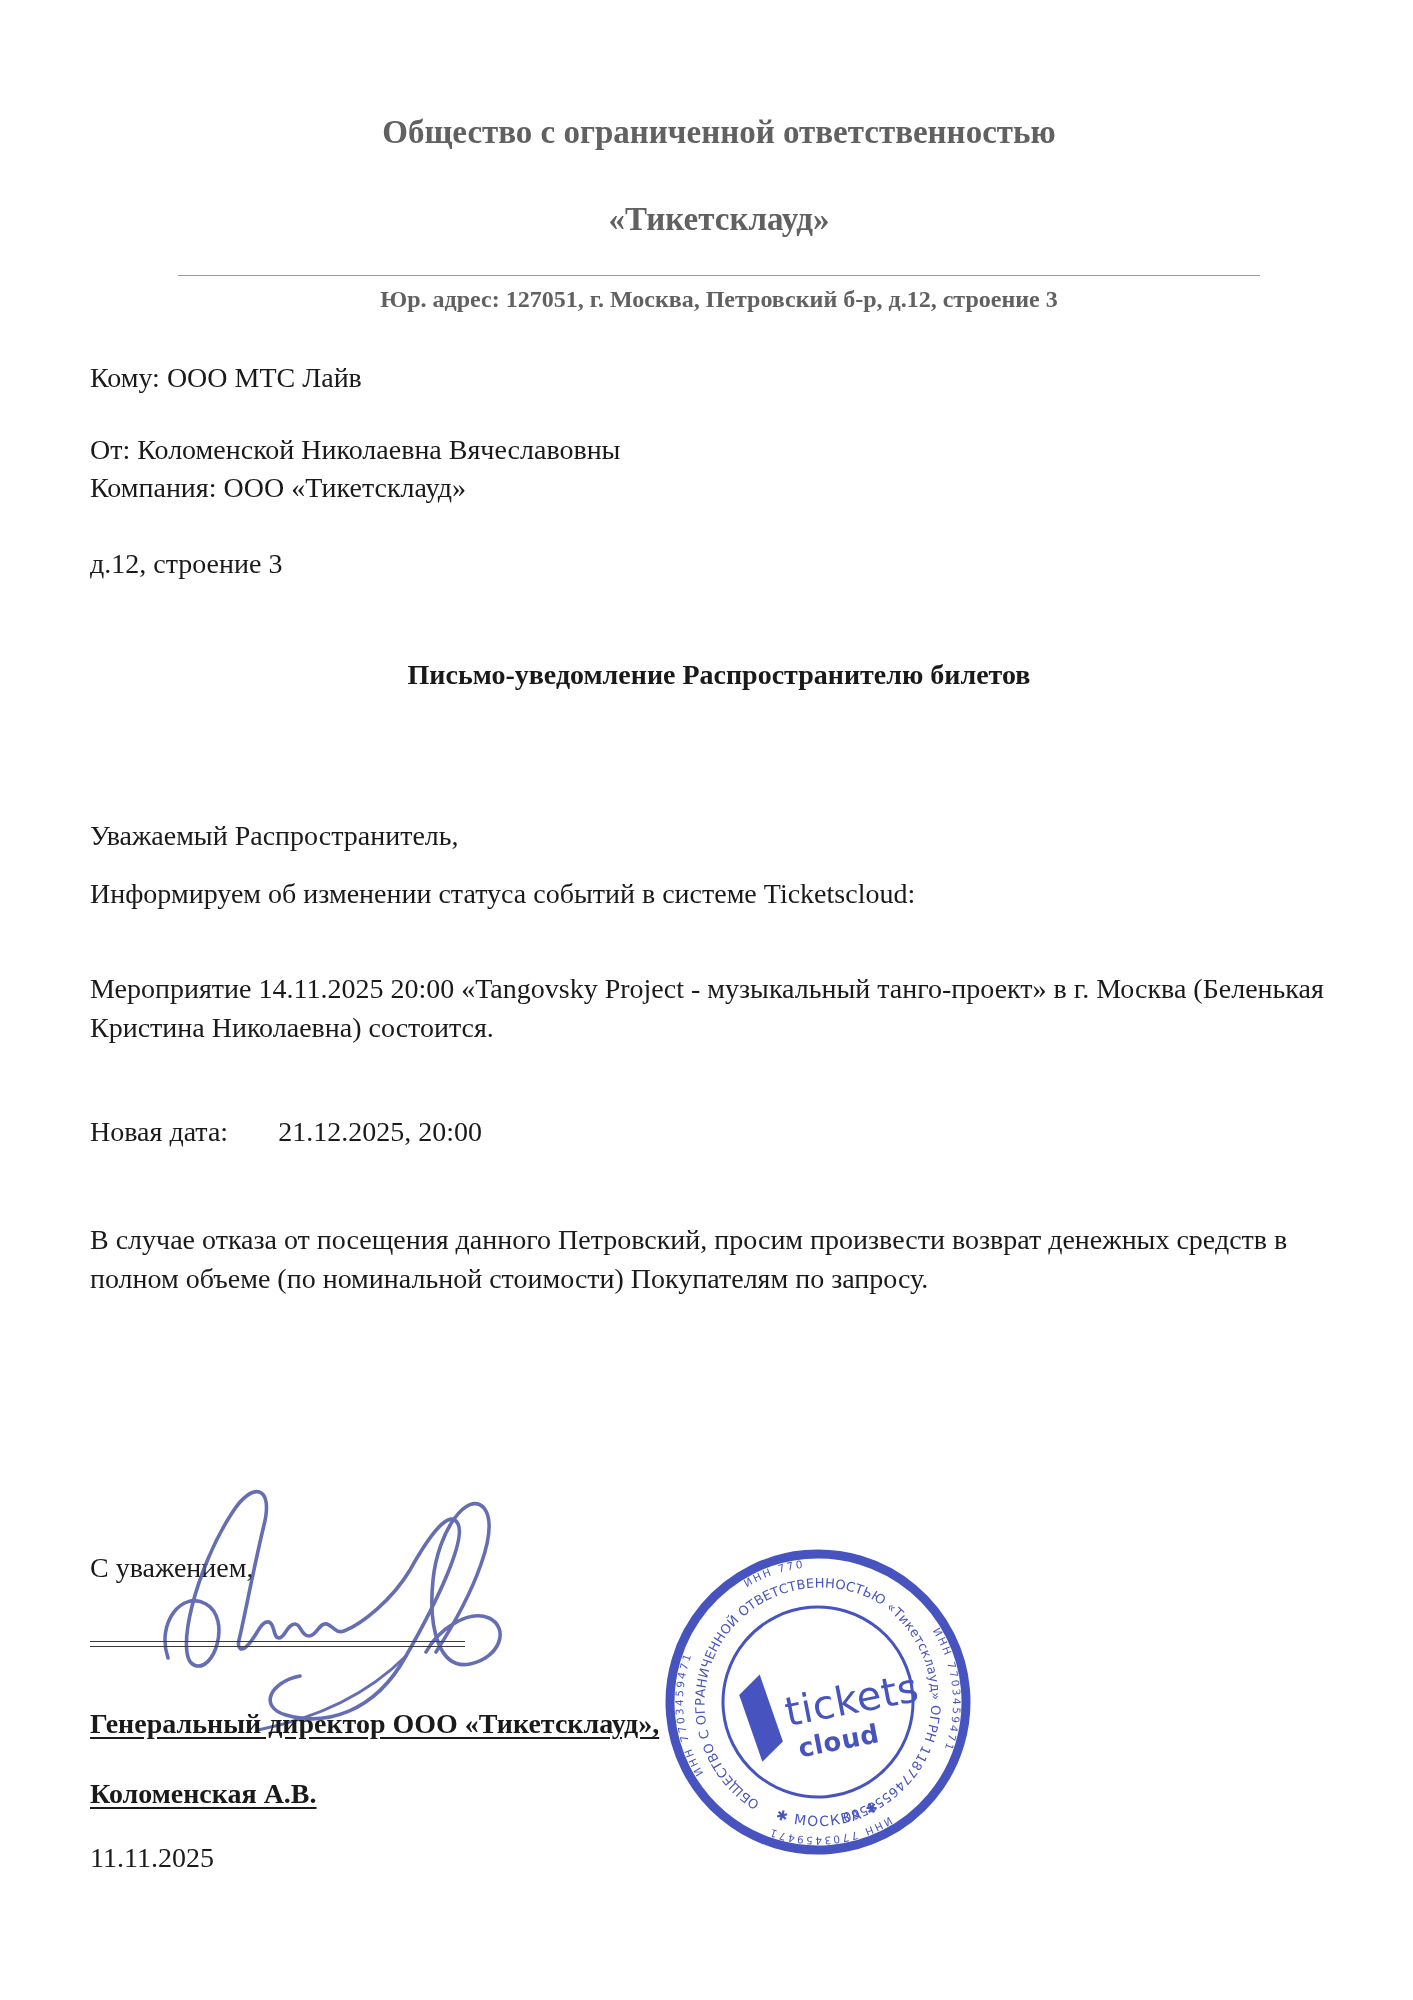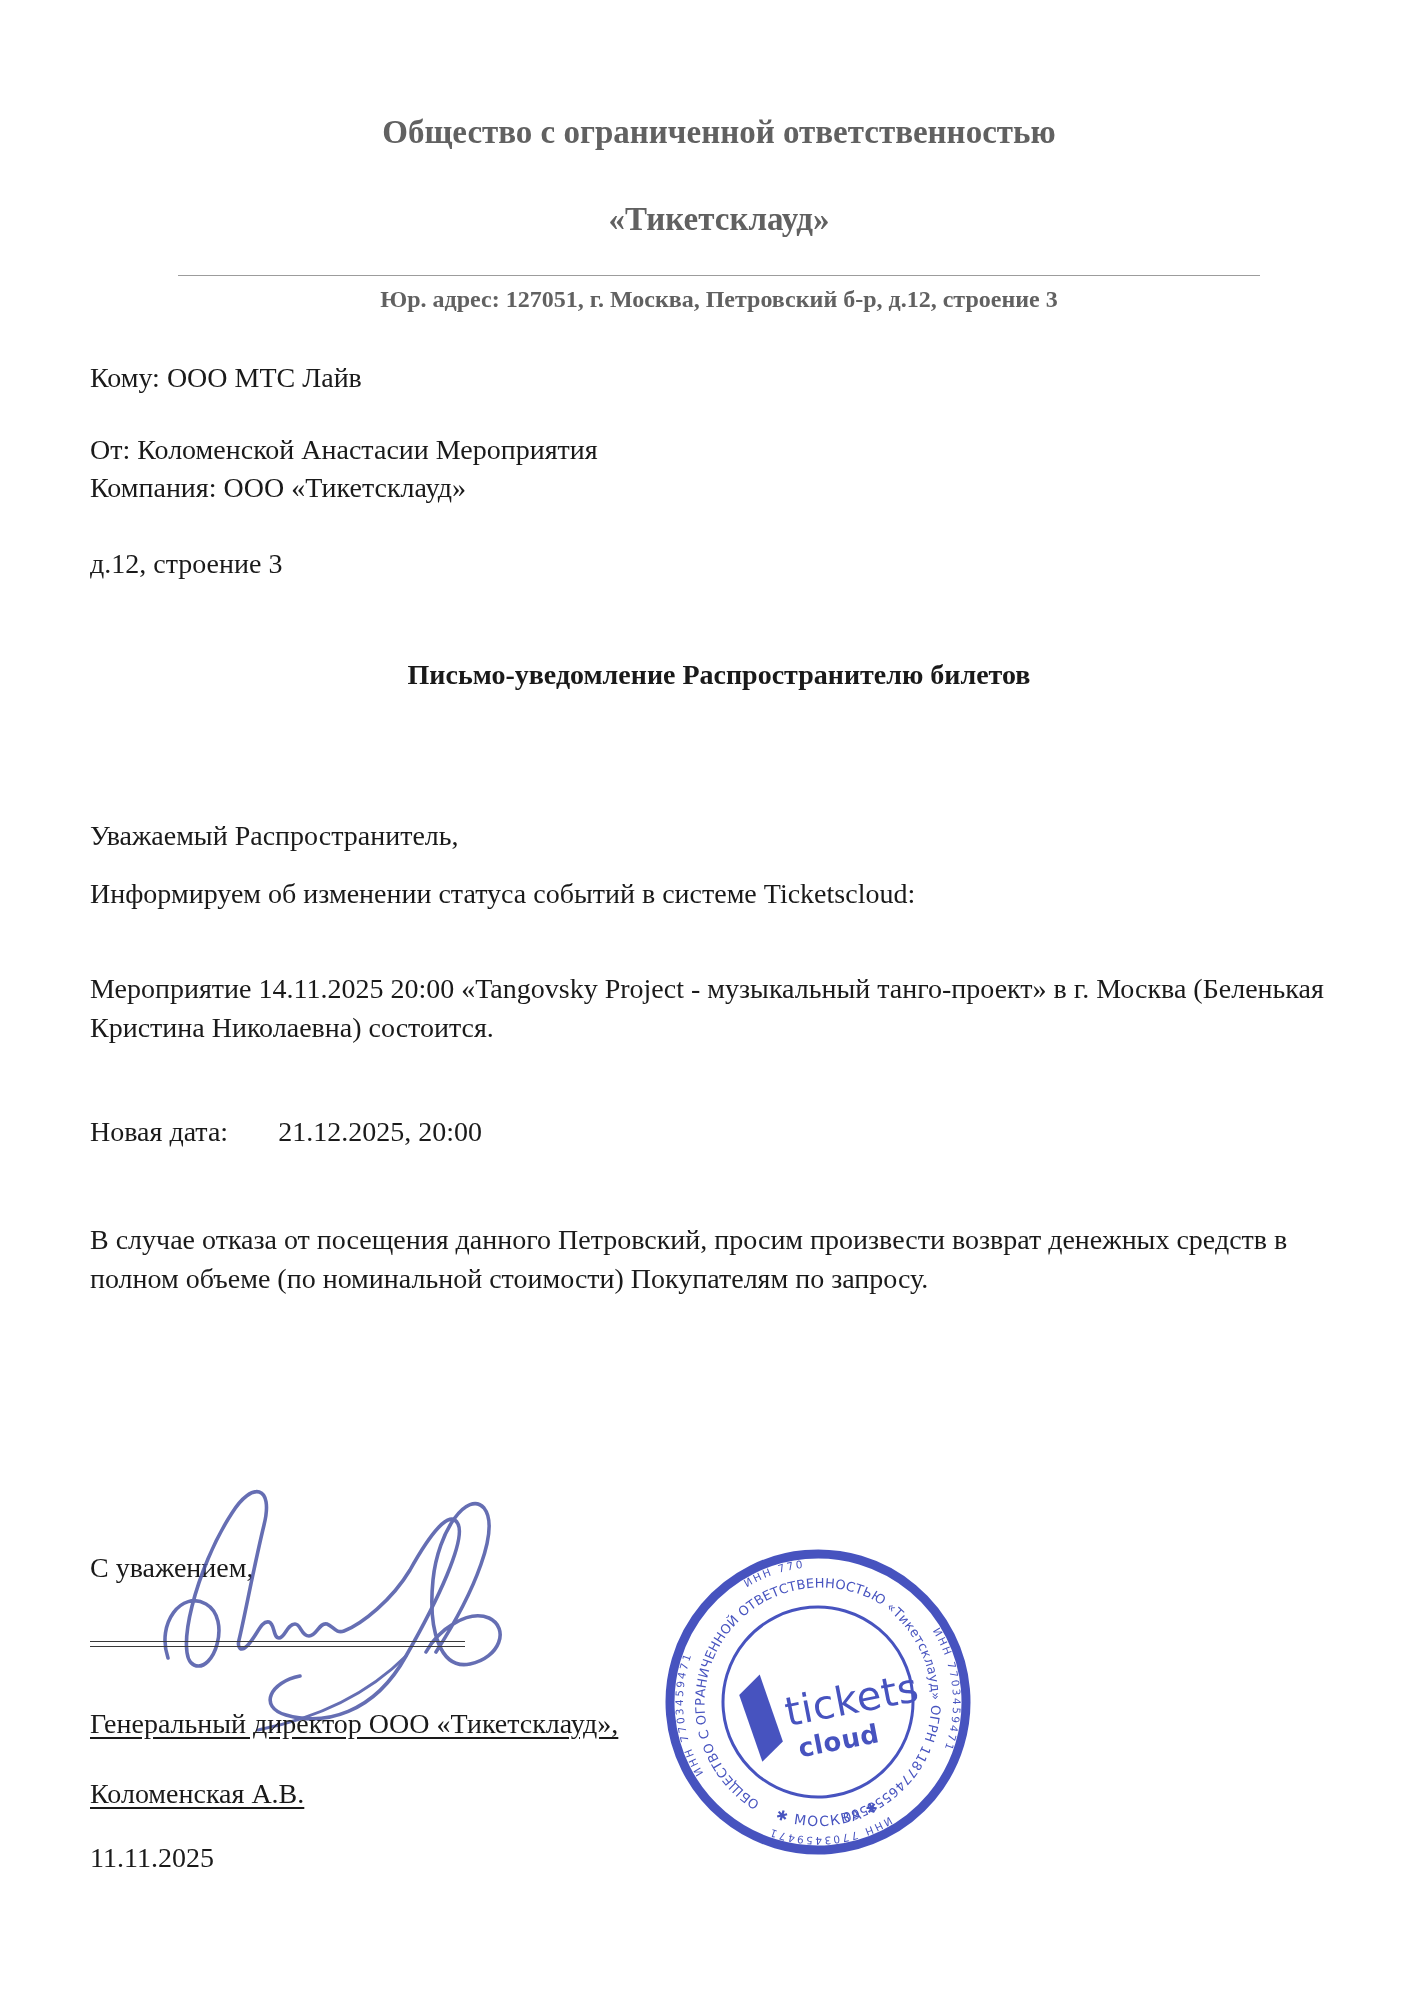--- a/index.html
+++ b/index.html
@@ -14,37 +14,37 @@
   .abs { position:absolute; }
   .hdr { color:#616161; font-weight:bold; text-align:center; left:178px; width:1082px; }
   .hdr-title { font-size:33px; line-height:40px; }
   .hdr-addr { font-size:24px; line-height:30px; }
   .hdr-rule { left:178px; width:1082px; height:0; border-top:1px solid #9c9c9c; }
   .body-text { font-size:28px; line-height:39px; left:90px; }
   .par { width:1250px; }
   .letter-title { left:90px; width:1258px; text-align:center; font-weight:bold; font-size:28px; line-height:36px; }
   .newdate-value { margin-left:50px; }
   .sig-rule { left:90px; width:375px; height:4px; border-top:1px solid #3a3a3a; border-bottom:1px solid #3a3a3a; }
-  .underlined { text-decoration:underline; text-underline-offset:4px; }
+  .underlined { text-decoration:underline; text-underline-offset:4px;font-weight:bold; }
   .signature-svg { left:138px; top:1468px; }
   .stamp-svg { left:664px; top:1548px; }
   .stamp-text { font-family:"DejaVu Sans", sans-serif; }
 </style>
 </head>
 <body>
 
 <div class="page">
 
   <div class="abs hdr hdr-title" style="top:199px">«Тикетсклауд»</div>
   <div class="abs hdr hdr-title" style="top:112px">Общество с ограниченной ответственностью</div>
   <div class="abs hdr-rule" style="top:275px"></div>
   <div class="abs hdr hdr-addr" style="top:284px">Юр. адрес: 127051, г. Москва, Петровский б-р, д.12, строение 3</div>
 
   <div class="abs body-text" style="top:358px">Кому: ООО МТС Лайв</div>
-  <div class="abs body-text" style="top:430px">От: Коломенской Анастасии Мероприятия</div>
+  <div class="abs body-text" style="top:430px">От: Коломенской Николаевна Вячеславовны</div>
   <div class="abs body-text" style="top:468px">Компания: ООО «Тикетсклауд»</div>
   <div class="abs body-text" style="top:544px">д.12, строение 3</div>
 
   <div class="abs letter-title" style="top:657px">Письмо-уведомление Распространителю билетов</div>
 
   <div class="abs body-text" style="top:816px">Уважаемый Распространитель,</div>
   <div class="abs body-text" style="top:874px">Информируем об изменении статуса событий в системе Ticketscloud:</div>
   <div class="abs body-text par" style="top:969px">Мероприятие 14.11.2025 20:00 «Tangovsky Project - музыкальный танго-проект» в г. Москва (Беленькая Кристина Николаевна) состоится.</div>
 
   <div class="abs body-text" style="top:1112px">

